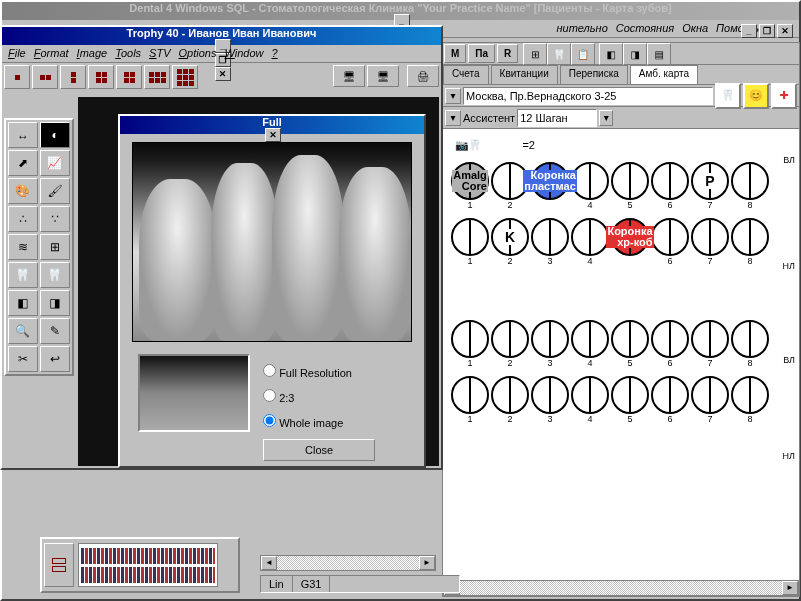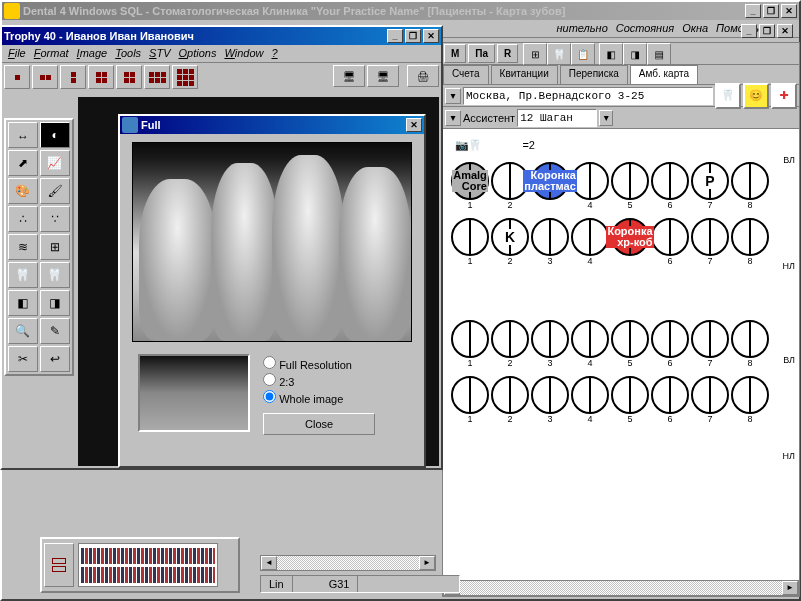--- a/index.html
+++ b/index.html
@@ -1,19 +1,19 @@
 <!DOCTYPE html>
 <html><head>
 <meta charset="utf-8">
 <style>
 * { box-sizing: border-box; margin: 0; padding: 0; font-family: "MS Sans Serif", Tahoma, sans-serif; font-size: 11px; }
 body { background: #008080; width: 801px; height: 601px; overflow: hidden; position: relative; }
 
 .win { position: absolute; background: #c0c0c0; border: 2px solid; border-color: #fff #404040 #404040 #fff; }
-.titlebar { height: 18px; background: linear-gradient(to right, #000080, #1084d0); color: #fff; display: flex; align-items: center; padding: 0 2px; font-weight: bold; }
+.titlebar { height: 18px; background: linear-gradient(to right, #000080, #1084d0); color: #fff; display: flex; align-items: center; padding: 0 2px; font-weight: bold; flex-direction: column; }
 .titlebar.inactive { background: linear-gradient(to right, #808080, #b0b0b0); color: #c0c0c0; }
 .titlebar .spacer { flex: 1; }
 .titlebar .icon { width: 16px; height: 16px; margin-right: 3px; background: #ffcc00; border-radius: 2px; }
 .winbtn { width: 16px; height: 14px; background: #c0c0c0; border: 1px solid; border-color: #fff #404040 #404040 #fff; margin-left: 2px; font-size: 9px; text-align: center; line-height: 12px; color: #000; font-weight: bold; }
 
 .menubar { height: 18px; background: #c0c0c0; display: flex; gap: 8px; padding: 2px 6px; border-bottom: 1px solid #808080; }
 .menubar span { cursor: default; font-style: italic; }
 .menubar span u { text-decoration: underline; }
 .tbtn { width: 24px; height: 22px; background: #c0c0c0; border: 1px solid; border-color: #fff #808080 #808080 #fff; display: flex; align-items: center; justify-content: center; font-size: 10px; }
 .tbtn.wide { width: 32px; }
@@ -23,21 +23,21 @@
 .main-win { left: 0; top: 0; width: 801px; height: 601px; }
 
 
 .right-panel { position: absolute; left: 440px; top: 40px; width: 358px; height: 555px; background: #fff; border: 1px solid #808080; }
 .rp-toolbar { height: 22px; background: #c0c0c0; border-bottom: 1px solid #808080; display: flex; }
 .rp-toolbar .mbtn { padding: 0 6px; border: 1px solid; border-color: #fff #808080 #808080 #fff; margin: 1px; font-size: 10px; display: flex; align-items: center; background: #c0c0c0; font-weight: bold; }
 .rp-tabs { height: 20px; display: flex; background: #c0c0c0; border-bottom: 1px solid #808080; }
 .rp-tab { padding: 2px 8px; border: 1px solid #808080; border-bottom: none; background: #c0c0c0; margin-right: 2px; font-size: 10px; }
 .rp-tab.active { background: #fff; }
 .rp-row { height: 22px; background: #c0c0c0; border-bottom: 1px solid #808080; display: flex; align-items: center; padding: 0 2px; gap: 2px; }
-.rp-row input, .rp-row select { height: 18px; border: 1px solid; border-color: #808080 #fff #fff #808080; background: #fff; font-size: 11px; padding: 0 2px; font-family: Liberation Mono, monospace; }
+.rp-row input, .rp-row select { height: 18px; border: 1px solid; border-color: #808080 #fff #fff #808080; background: #fff; font-size: 11px; padding: 0 2px; }
 .rp-icons { display: flex; gap: 2px; }
 .rp-icon { width: 26px; height: 26px; border: 2px solid; border-color: #fff #808080 #808080 #fff; background: #c0c0c0; display: flex; align-items: center; justify-content: center; font-size: 16px; }
 
 .chart-area { position: relative; background: #fff; padding: 6px 2px; }
 .tooth-row { display: flex; gap: 2px; margin: 2px 0; justify-content: flex-start; padding-left: 6px; }
 .tooth { width: 38px; height: 38px; border: 2px solid #000; border-radius: 50%; position: relative; display: flex; align-items: center; justify-content: center; font-size: 7px; text-align: center; }
 .tooth::before, .tooth::after { content: ''; position: absolute; background: #000; }
 .tooth::before { width: 2px; height: 100%; left: 50%; margin-left: -1px; }
 .tooth::after { width: 100%; height: 2px; top: 50%; margin-top: -1px; display: none; }
 .tooth .tn { position: absolute; bottom: -12px; left: 0; right: 0; text-align: center; font-size: 9px; }
@@ -61,30 +61,30 @@
 .lay-ico div { background: #800000; width: 5px; height: 5px; }
 
 .trophy-dark { position: absolute; left: 76px; top: 70px; right: 2px; bottom: 2px; background: #111; }
 
 
 .zoom-win { position: absolute; left: 118px; top: 114px; width: 308px; height: 354px; z-index: 15; background: #c0c0c0; border: 2px solid; border-color: #fff #404040 #404040 #fff; }
 .zoom-img { width: 280px; height: 200px; margin: 8px auto; background: linear-gradient(180deg,#0a0a0a 0%,#1a1a1a 8%,#333 15%,#8a8a8a 35%,#ddd 55%,#bfbfbf 75%,#8a8a8a 100%); border: 1px solid #000; position: relative; overflow: hidden; }
 .zoom-img .t { position: absolute; bottom: 0; background: radial-gradient(ellipse at 50% 30%, #f0f0f0, #9a9a9a 70%); border-radius: 40% 40% 20% 20%; }
 .zoom-thumb { width: 112px; height: 78px; margin-left: 10px; display: inline-block; background: linear-gradient(180deg,#111 0%,#888 50%,#aaa 100%); border: 2px solid; border-color: #808080 #fff #fff #808080; vertical-align: top; }
 .zoom-opts { display: inline-block; vertical-align: top; margin-left: 10px; }
-.zoom-opts label { display: block; margin: 2px 0; font-size: 11px; }
+.zoom-opts label { display: block; margin: 10px 0; font-size: 11px; }
 .zoom-close { width: 112px; height: 22px; margin: 8px 0 0 0; border: 1px solid; border-color: #fff #808080 #808080 #fff; background: #c0c0c0; text-align: center; line-height: 20px; }
 
 
 .btm-strip { position: absolute; left: 40px; bottom: 8px; width: 200px; height: 56px; background: #c0c0c0; border: 2px solid; border-color: #fff #808080 #808080 #fff; display: flex; align-items: center; padding: 2px; gap: 4px; z-index: 11; }
 .btm-btn { width: 30px; height: 44px; border: 1px solid; border-color: #fff #808080 #808080 #fff; display: flex; flex-direction: column; align-items: center; justify-content: center; }
 .btm-teeth { width: 140px; height: 44px; border: 1px solid #808080; background: #fff; display: flex; flex-direction: column; justify-content: space-around; padding: 2px; }
 .teeth-mini { height: 16px; background: repeating-linear-gradient(90deg,#335 0 3px,#fff 3px 4px,#a33 4px 7px,#fff 7px 8px); }
 
-.status { position: absolute; left: 260px; bottom: 8px; width: 200px; height: 18px; background: #c0c0c0; border: 1px solid; border-color: #808080 #fff #fff #808080; display: flex; font-size: 10px; z-index: 11; gap: 28px; }
+.status { position: absolute; left: 260px; bottom: 8px; width: 200px; height: 18px; background: #c0c0c0; border: 1px solid; border-color: #808080 #fff #fff #808080; display: flex; font-size: 10px; z-index: 11; }
 .status div { border-right: 1px solid #808080; padding: 2px 8px; }
 
 .scroll-h { position: absolute; height: 16px; background: #c0c0c0; border: 1px solid #808080; display: flex; }
 .scroll-h .arr { width: 16px; height: 14px; background: #c0c0c0; border: 1px solid; border-color: #fff #808080 #808080 #fff; text-align: center; font-size: 8px; line-height: 12px; }
 .scroll-h .track { flex: 1; background: repeating-conic-gradient(#c0c0c0 0% 25%, #fff 0% 50%) 50% / 2px 2px; }
 </style>
 </head>
 <body>
 
 <div class="win main-win">

